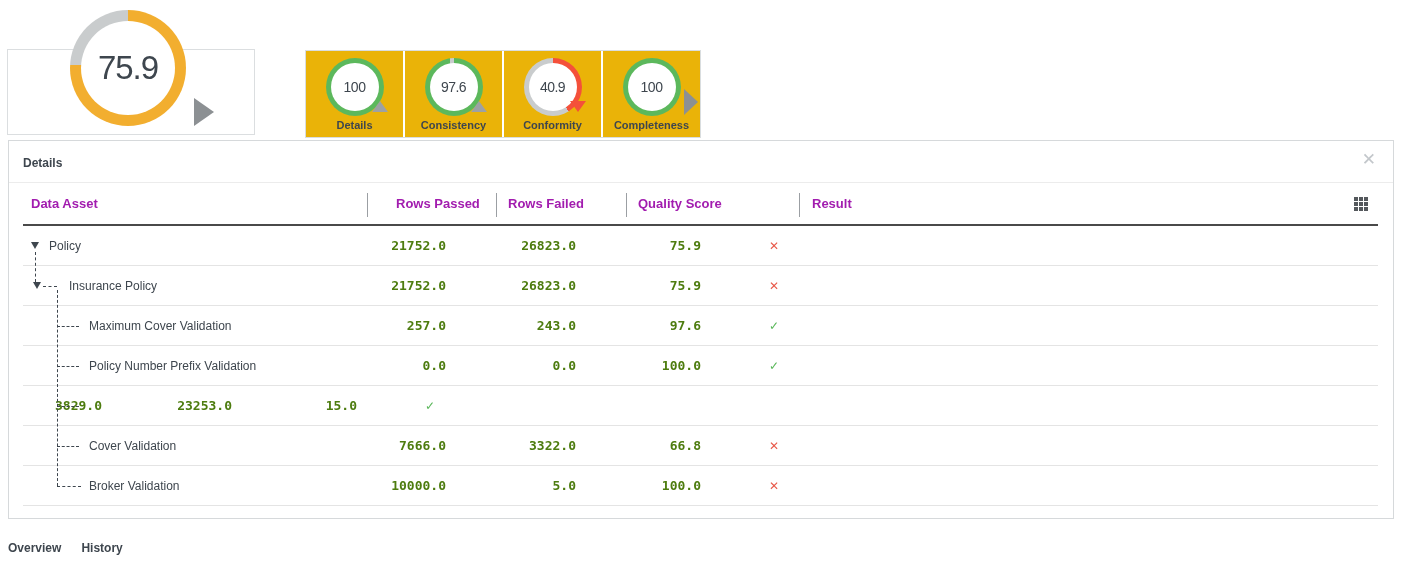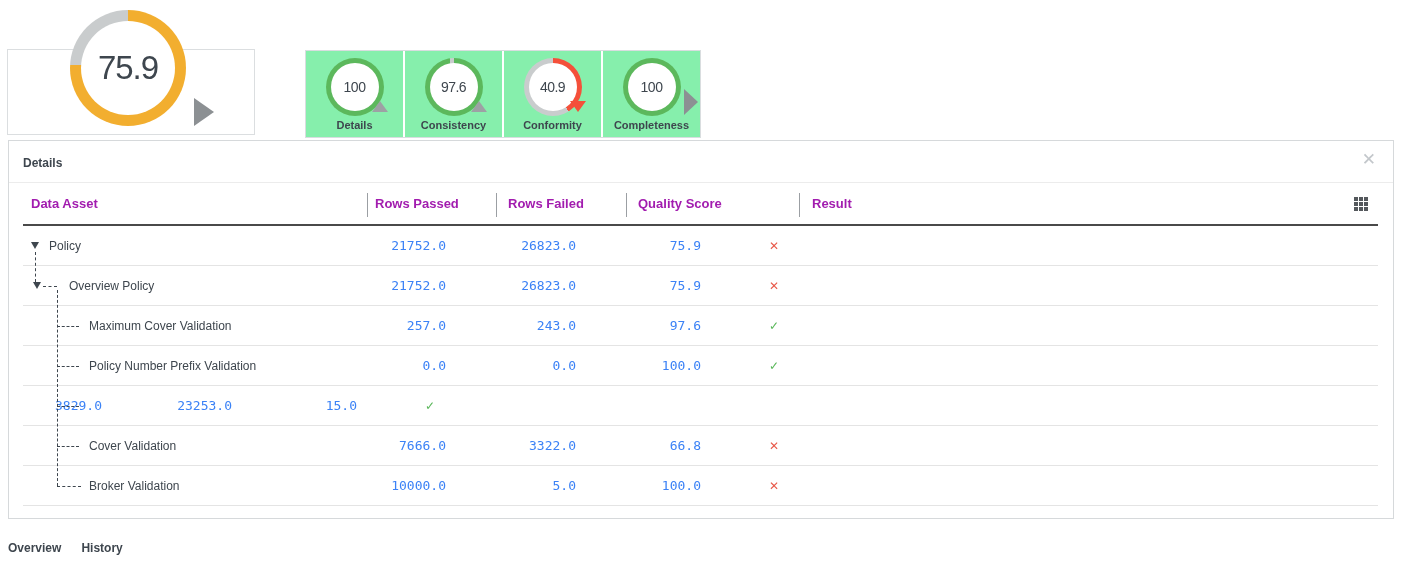--- a/index.html
+++ b/index.html
@@ -15,21 +15,21 @@
   .main-gauge .inner { width:94px; height:94px; border-radius:50%; background:#fff;
                 display:flex; align-items:center; justify-content:center;
                 font-size:33px; letter-spacing:-1px; color:#3E464E; }
   .main-arrow { position:absolute; left:194px; top:98px; width:0; height:0;
                 border-top:14px solid transparent; border-bottom:14px solid transparent;
                 border-left:20px solid #8C9093; }
 
   
   .metrics-panel { position:absolute; left:305px; top:50px; width:396px; height:88px;
                    background:#fff; border:1px solid #D9DDDF; display:flex; gap:2px; }
-  .metric-cell { flex:1; background:#86efac; position:relative;
+  .metric-cell { flex:1; background:#eab308; position:relative;
                  display:flex; flex-direction:column; align-items:center; }
   .small-gauge { margin-top:7px; width:58px; height:58px; border-radius:50%;
                  display:flex; align-items:center; justify-content:center; }
   .small-gauge .inner { width:48px; height:48px; border-radius:50%; background:#fff;
                  display:flex; align-items:center; justify-content:center;
                  font-size:14px; color:#3E464E; letter-spacing:-0.5px; }
   .metric-label { margin-top:3px; font-size:11px; font-weight:bold; color:#3E464E; }
   .tri { position:absolute; width:0; height:0; }
   .tri-up   { border-left:8px solid transparent; border-right:8px solid transparent;
               border-bottom:11px solid var(--tri-color,#9DA1A4); right:15px; bottom:25px; }
@@ -43,42 +43,42 @@
                    background:#fff; border:1px solid #D6D9DB; }
   .dp-titlebar { height:42px; border-bottom:1px solid #ECECEC; position:relative; }
   .dp-title { position:absolute; left:14px; top:15px; font-size:12px; font-weight:bold; }
   .dp-close { position:absolute; right:17px; top:10px; font-size:17px; color:#C3C7CB;
               cursor:pointer; line-height:1; }
   .dp-header { height:43px; margin:0 15px 0 14px; border-bottom:2px solid #4A4A4A;
                display:flex; align-items:center; position:relative; }
   .hcell { font-size:13px; font-weight:bold; color:#a21caf; position:relative; height:100%;
            display:flex; align-items:center; }
   .hcell.name { width:344px; padding-left:8px; }
-  .hcell.num  { width:129px; padding-left:8px; }
+  .hcell.num  { width:129px; padding-left:29px; }
   .hcell.num2 { width:130px; padding-left:12px; }
   .hcell.res  { flex:1; padding-left:13px;margin-left:43px; }
   .hcell.num::before, .hcell.num2::before, .hcell.res::before {
       content:""; position:absolute; left:0; top:10px; height:24px;
       border-left:1px solid #9B9FA3; }
   .grid-icon { position:absolute; right:10px; top:14px; width:14px; height:14px;
                display:grid; grid-template-columns:repeat(3,4px); grid-template-rows:repeat(3,4px);
                gap:1px; cursor:pointer; }
   .grid-icon span { background:#54585C; }
 
   .dp-rows { margin:0 15px 0 14px; position:relative; }
   .dp-row { height:40px; display:flex; align-items:center; border-bottom:1px solid #E4E4E4; }
   .cell-name { width:344px; display:flex; align-items:center; font-size:12px; color:#3E464E; }
   .caret { width:9px; height:7px; display:none; }
   .caret.show { display:block;
       border-left:4.5px solid transparent; border-right:4.5px solid transparent;
       border-top:7px solid #3E464E; width:0; height:0; }
   .level-0 .caret { margin-left:8px; }  .level-0 .name-label { margin-left:10px; }
   .level-1 .caret { margin-left:10px; } .level-1 .name-label { margin-left:28px; }     .level-2 .name-label { margin-left:66px; }
   .cell-num { width:129px; text-align:right; padding-right:50px;
-              font-family:"DejaVu Sans Mono", monospace; font-size:13px; color:#3b82f6; }
+              font-family:"DejaVu Sans Mono", monospace; font-size:13px; color:#4d7c0f;font-weight:bold; }
   .cell-num.c3 { width:130px; }
   .cell-num.c4 { width:130px; padding-right:55px; }
   .cell-res { flex:1; padding-left:13px; font-size:12px; }
   .result-mark.res-fail { color:#E8594A; }
   .result-mark.res-pass { color:#5CB85C; }
 
   
   .conn { position:absolute; pointer-events:none; }
   .conn.v { border-left:1px dashed #3E464E; width:0; }
   .conn.h { border-top:1px dashed #3E464E; height:0; }
@@ -179,21 +179,21 @@
             <span class="name-label">Policy</span>
           </div>
         <div class="cell-num">21752.0</div>
         <div class="cell-num c3">26823.0</div>
         <div class="cell-num c4">75.9</div>
         <div class="cell-res"><span class="result-mark res-fail">✕</span></div>
       </div>
       <div class="dp-row level-1">
         <div class="cell-name">
             <span class="caret show"></span>
-            <span class="name-label">Overview Policy</span>
+            <span class="name-label">Insurance Policy</span>
           </div>
         <div class="cell-num">21752.0</div>
         <div class="cell-num c3">26823.0</div>
         <div class="cell-num c4">75.9</div>
         <div class="cell-res"><span class="result-mark res-fail">✕</span></div>
       </div>
       <div class="dp-row level-2">
         <div class="cell-name">
             <span class="name-label">Maximum Cover Validation</span>
           </div>

